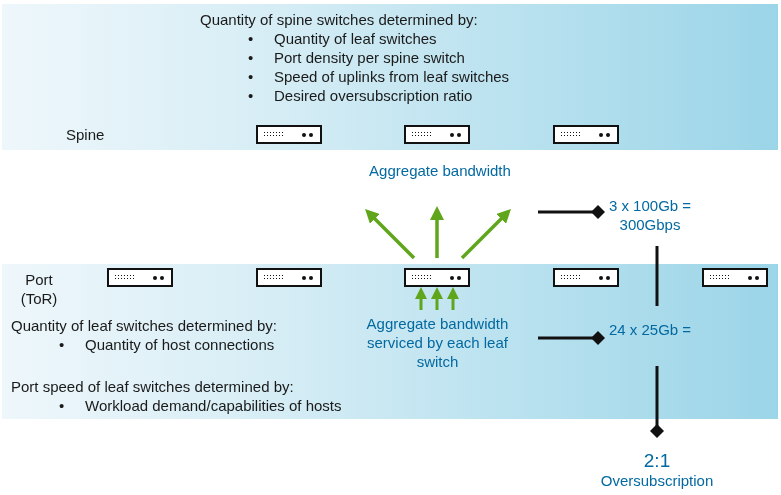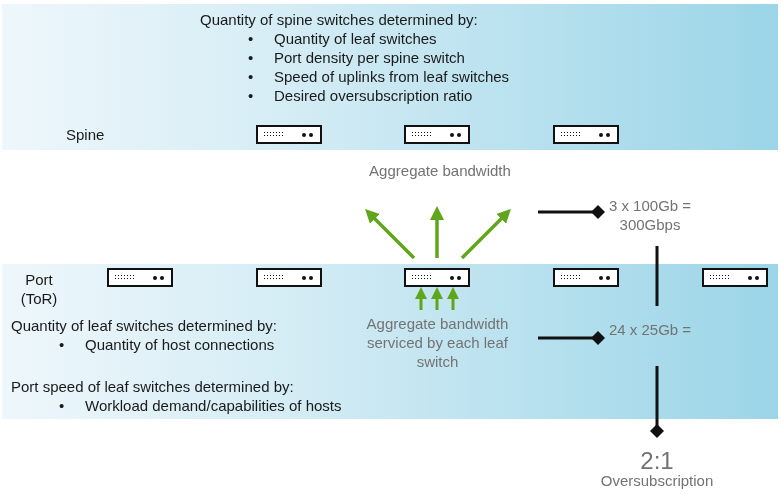--- a/index.html
+++ b/index.html
@@ -10,21 +10,21 @@
       color: #1a1a1a;
     }
     .band {
       position: absolute; left: 2px; width: 776px;
       background: linear-gradient(to right, #eef7fb 0%, #d6edf5 35%, #b6e0ee 70%, #9bd5e8 100%);
     }
     .band.spine { top: 4px; height: 146px; }
     .band.leaf { top: 264px; height: 155px; }
 
     .txt { position: absolute; font-size: 15px; line-height: 19px; white-space: nowrap; }
-    .green { color: #737373; }
+    .green { color: #0369a1; }
     .center { text-align: center; }
 
     .bullets { list-style: none; margin: 0; padding: 0; }
     .bullets li { position: relative; padding-left: 28px; }
     .bullets li::before { content: "•"; position: absolute; left: 2px; top: 0; }
 
     .switch {
       position: absolute; width: 62px; height: 15px;
       border: 2px solid #111; background: #fff; box-sizing: content-box;
     }
@@ -128,21 +128,21 @@
     <li>Quantity of host connections</li>
   </ul>
 </div>
 <div class="txt" style="left:11px; top:377px;">
   <div>Port speed of leaf switches determined by:</div>
   <ul class="bullets" style="margin-left:46px;">
     <li>Workload demand/capabilities of hosts</li>
   </ul>
 </div>
 
-<div class="txt green center" style="left:597px; top:450px; width:120px; font-size:24px; line-height:22px;">2:1</div>
+<div class="txt green center" style="left:597px; top:450px; width:120px; font-size:19px; line-height:22px;">2:1</div>
 <div class="txt green center" style="left:587px; top:471px; width:140px;">Oversubscription</div>
 
 <svg class="overlay" width="781" height="495">
   <defs>
     <marker id="arrowG" viewBox="0 0 10 10" refX="5" refY="5" markerWidth="4" markerHeight="4" orient="auto-start-reverse">
       <path d="M0,0 L10,5 L0,10 z" fill="#5fa61c"></path>
     </marker>
   </defs>
 
   <line x1="414" y1="258" x2="370" y2="214" stroke="#5fa61c" stroke-width="3.5" marker-end="url(#arrowG)"></line>

